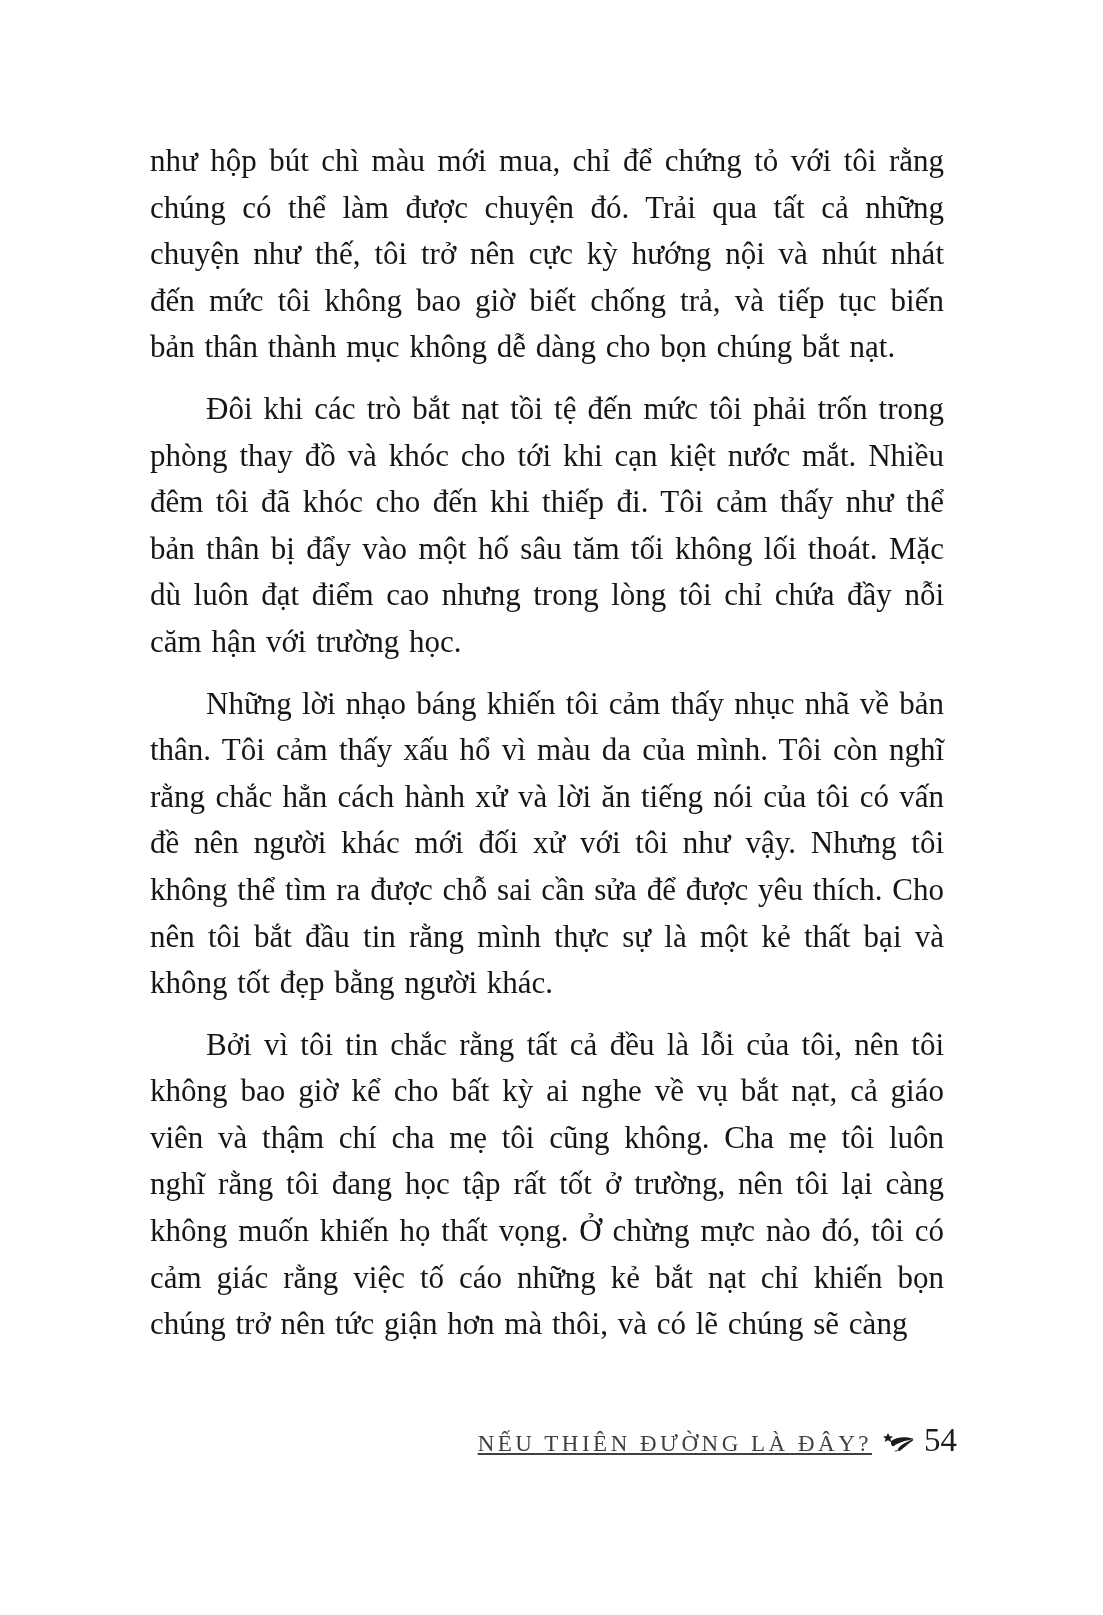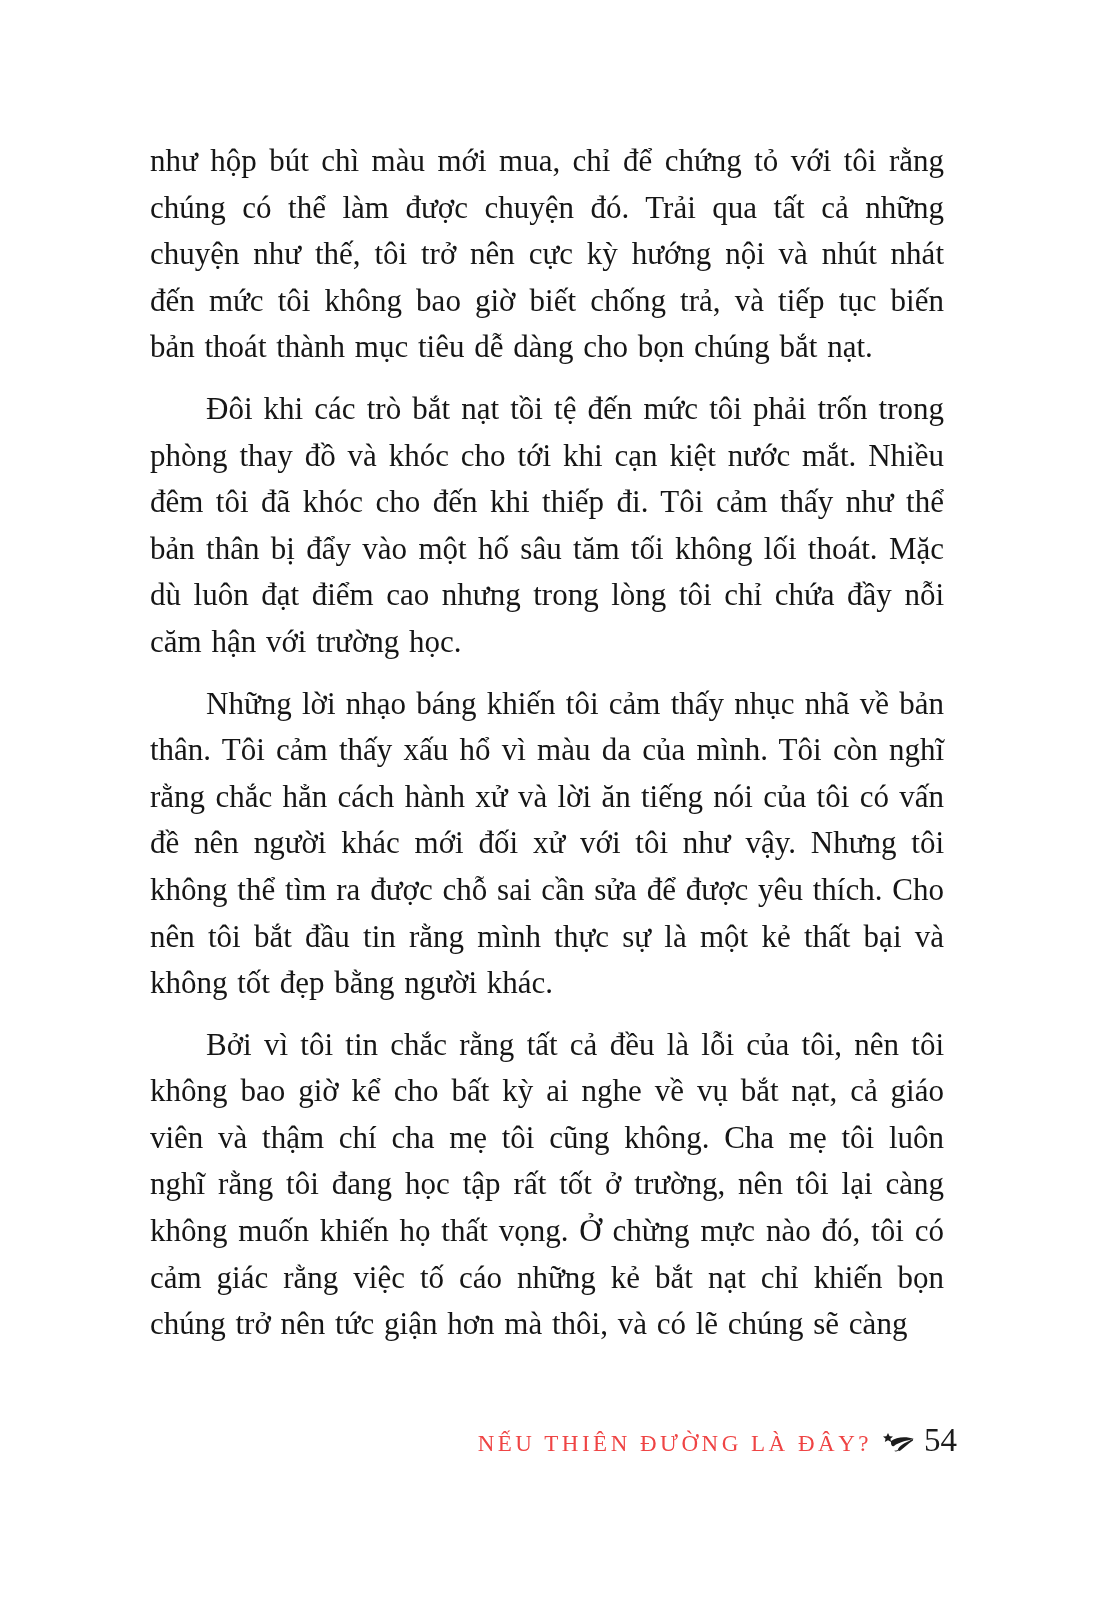--- a/index.html
+++ b/index.html
@@ -40,21 +40,22 @@
     position: absolute;
     top: 1422px;
     right: 146px;
     display: flex;
     align-items: baseline;
     white-space: nowrap;
   }
   .running-title {
     font-size: 23px;
     letter-spacing: 3.5px;
-    color: #ef4444;
+    color: #404040;
+    text-decoration: underline;
   }
   .ornament {
     margin: 0 8px 0 10px;
     align-self: center;
     display: inline-flex;
   }
   .ornament svg {
     width: 34px;
     height: 24px;
     display: block;
@@ -63,21 +64,21 @@
     font-size: 33px;
     color: #1c1c1c;
   }
 </style>
 </head>
 <body>
 
 <div class="page">
 
   <div class="text-block">
-    <p class="para continuation">như hộp bút chì màu mới mua, chỉ để chứng tỏ với tôi rằng chúng có thể làm được chuyện đó. Trải qua tất cả những chuyện như thế, tôi trở nên cực kỳ hướng nội và nhút nhát đến mức tôi không bao giờ biết chống trả, và tiếp tục biến bản thoát thành mục tiêu dễ dàng cho bọn chúng bắt nạt.</p>
+    <p class="para continuation">như hộp bút chì màu mới mua, chỉ để chứng tỏ với tôi rằng chúng có thể làm được chuyện đó. Trải qua tất cả những chuyện như thế, tôi trở nên cực kỳ hướng nội và nhút nhát đến mức tôi không bao giờ biết chống trả, và tiếp tục biến bản thân thành mục không dễ dàng cho bọn chúng bắt nạt.</p>
     <p class="para">Đôi khi các trò bắt nạt tồi tệ đến mức tôi phải trốn trong phòng thay đồ và khóc cho tới khi cạn kiệt nước mắt. Nhiều đêm tôi đã khóc cho đến khi thiếp đi. Tôi cảm thấy như thể bản thân bị đẩy vào một hố sâu tăm tối không lối thoát. Mặc dù luôn đạt điểm cao nhưng trong lòng tôi chỉ chứa đầy nỗi căm hận với trường học.</p>
     <p class="para">Những lời nhạo báng khiến tôi cảm thấy nhục nhã về bản thân. Tôi cảm thấy xấu hổ vì màu da của mình. Tôi còn nghĩ rằng chắc hẳn cách hành xử và lời ăn tiếng nói của tôi có vấn đề nên người khác mới đối xử với tôi như vậy. Nhưng tôi không thể tìm ra được chỗ sai cần sửa để được yêu thích. Cho nên tôi bắt đầu tin rằng mình thực sự là một kẻ thất bại và không tốt đẹp bằng người khác.</p>
     <p class="para">Bởi vì tôi tin chắc rằng tất cả đều là lỗi của tôi, nên tôi không bao giờ kể cho bất kỳ ai nghe về vụ bắt nạt, cả giáo viên và thậm chí cha mẹ tôi cũng không. Cha mẹ tôi luôn nghĩ rằng tôi đang học tập rất tốt ở trường, nên tôi lại càng không muốn khiến họ thất vọng. Ở chừng mực nào đó, tôi có cảm giác rằng việc tố cáo những kẻ bắt nạt chỉ khiến bọn chúng trở nên tức giận hơn mà thôi, và có lẽ chúng sẽ càng</p>
   </div>
 
   <div class="footer">
     <span class="running-title">NẾU THIÊN ĐƯỜNG LÀ ĐÂY?</span>
     <span class="ornament">
       <svg viewBox="0 0 34 24" xmlns="http://www.w3.org/2000/svg" aria-hidden="true">
         <g fill="#1c1c1c">

